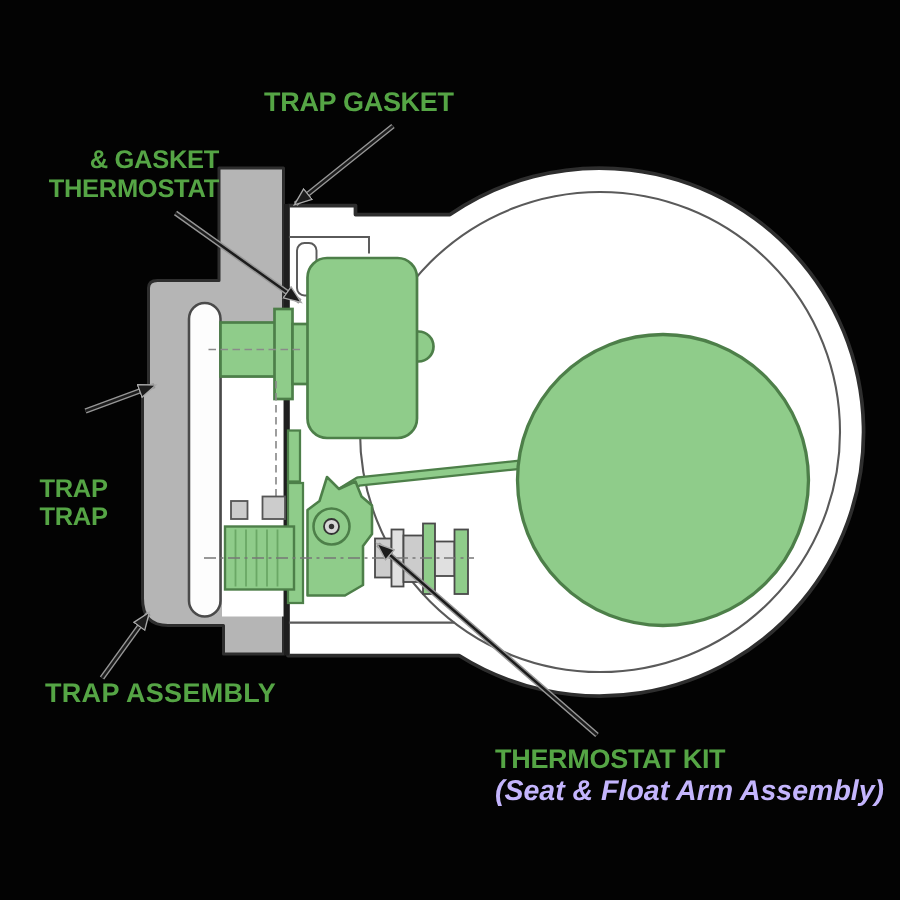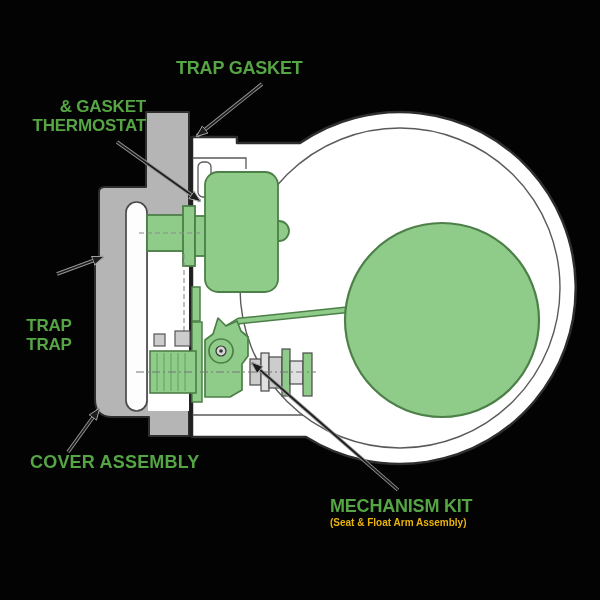--- a/index.html
+++ b/index.html
@@ -6,21 +6,21 @@
   .stage{position:relative;width:600px;height:600px;background:#030303;overflow:hidden;
          font-family:"Liberation Sans", sans-serif;}
   svg{position:absolute;left:0;top:0;}
   .lbl{position:absolute;color:#55a545;font-weight:bold;line-height:1.12;
        letter-spacing:-0.2px;white-space:nowrap;}
   .lbl-cover-gasket{left:176px;top:58px;font-size:18px;}
   .lbl-thermostat{left:18px;top:97px;width:128px;text-align:right;font-size:17px;}
   .lbl-trap{left:16px;top:275px;width:66px;text-align:center;font-size:17px;margin-top:41px;}
   .lbl-cover-assembly{left:30px;top:452px;font-size:18px;letter-spacing:0.2px;}
   .lbl-mechanism{left:330px;top:496px;font-size:18px;}
-  .lbl-sub{color:#eab308;font-size:10px;font-weight:bold;letter-spacing:0px;margin-top:1px;}
+  .lbl-sub{color:#c4b5fd;font-size:19px;font-weight:bold;letter-spacing:0px;margin-top:1px;font-style:italic;}
 </style>
 </head>
 <body>
 
 <div class="stage">
 
   <svg width="600" height="600" viewBox="0 0 600 600">
     <defs>
       <marker id="ah" markerWidth="14" markerHeight="12" refX="11" refY="5" orient="auto" markerUnits="userSpaceOnUse">
         <path d="M0.5,0.5 L12,5 L0.5,9.5 Z" fill="#1c1c1c" stroke="#a9a9a9" stroke-width="0.9"></path>
@@ -114,20 +114,20 @@
   <div class="lbl lbl-thermostat">
     <div>&amp; GASKET</div>
     <div>THERMOSTAT</div>
   </div>
 
   <div class="lbl lbl-trap">
     <div>TRAP</div>
     <div>TRAP</div>
   </div>
 
-  <div class="lbl lbl-cover-assembly">COVER ASSEMBLY</div>
+  <div class="lbl lbl-cover-assembly">TRAP ASSEMBLY</div>
 
   <div class="lbl lbl-mechanism">
-    <div>MECHANISM KIT</div>
+    <div>THERMOSTAT KIT</div>
     <div class="lbl-sub">(Seat &amp; Float Arm Assembly)</div>
   </div>
 
 </div>
 
 </body></html>

